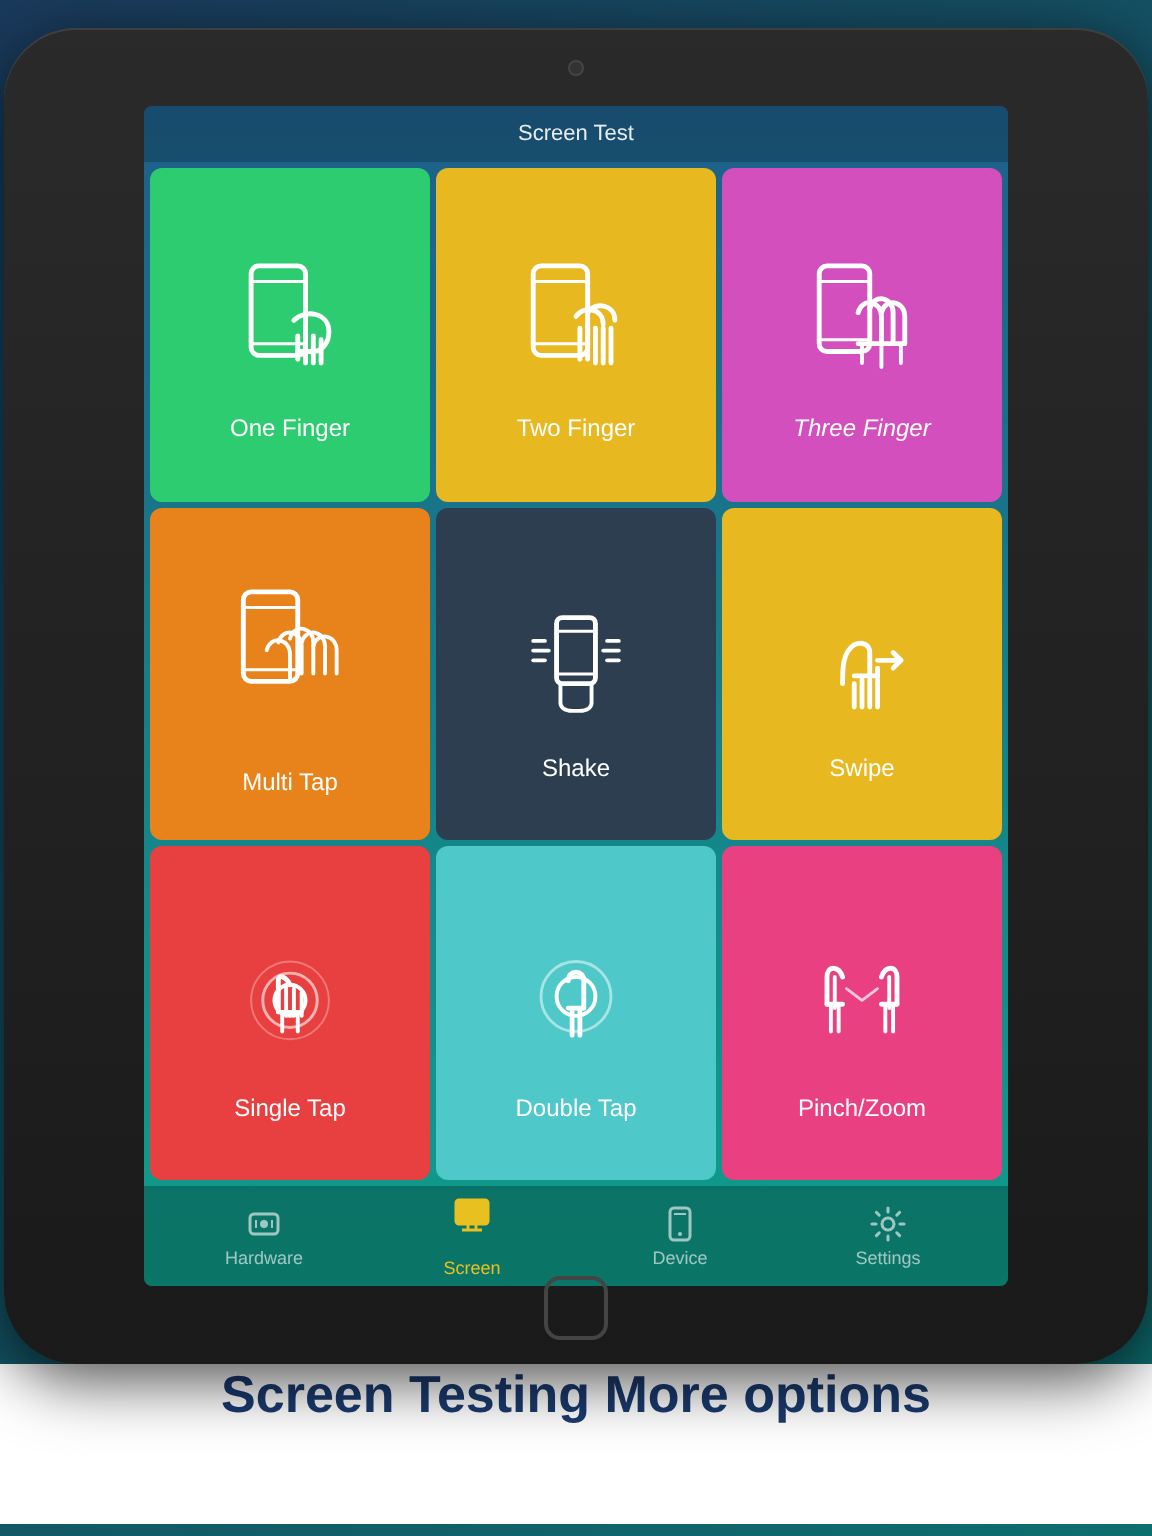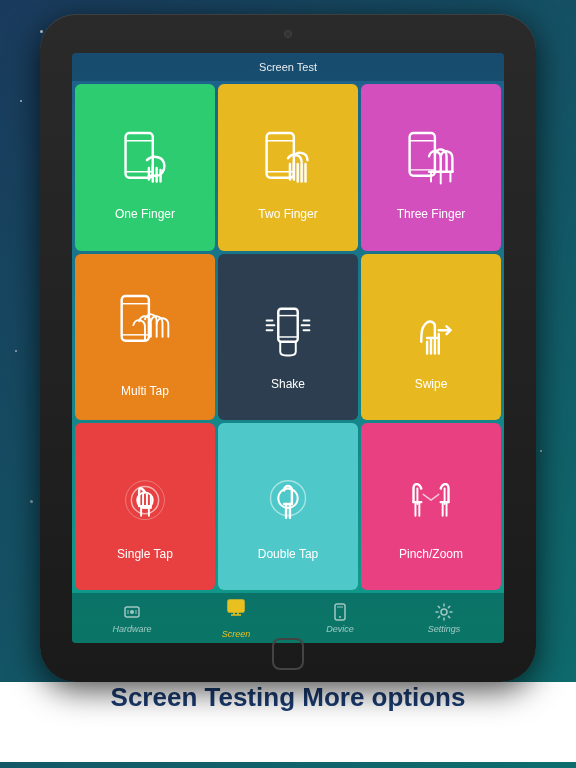--- a/index.html
+++ b/index.html
@@ -22,21 +22,21 @@
     }
     .star {
       position: absolute;
       background: white;
       border-radius: 50%;
     }
 
     
     .tablet-outer {
       position: relative;
-      width: 496px;
+      width: 572px;
       height: 668px;
       background: linear-gradient(180deg, #2a2a2a 0%, #1a1a1a 100%);
       border-radius: 36px;
       margin-top: 14px;
       display: flex;
       align-items: center;
       justify-content: center;
       box-shadow: 0 8px 32px rgba(0,0,0,0.7), inset 0 1px 0 rgba(255,255,255,0.1);
     }
 
@@ -112,21 +112,21 @@
     .grid-item-label {
       color: white;
       font-size: 12px;
       font-weight: 500;
       text-align: center;
     }
 
     
     .color-green   { background-color: #2ecc71; }
     .color-yellow  { background-color: #e8b820; }
-    .color-purple  { background-color: #d44fbe; }
+    .color-purple  { background-color: #d44fbe; font-style: italic; }
     .color-orange  { background-color: #e8821a; gap: 20px; }
     .color-amber   { background-color: #e8b820; }
     .color-dark    { background-color: #2c3e50; }
     .color-red     { background-color: #e84040; }
     .color-teal    { background-color: #4ec8c8; }
     .color-pink    { background-color: #e84080; }
 
     
     .tab-bar {
       height: 50px;
@@ -144,21 +144,20 @@
       gap: 2px;
       opacity: 0.6;
       cursor: pointer;
       min-width: 70px;
     }
     .tab-item.active { opacity: 1; gap: 12px; }
     .tab-item svg { width: 20px; height: 20px; }
     .tab-label {
       color: white;
       font-size: 9px;
-      font-style: italic;
     }
     .tab-item.active .tab-label { color: #e8c020; }
     .tab-item.active svg path, .tab-item.active svg rect, .tab-item.active svg circle {
       fill: #e8c020;
     }
 
     
     .bottom-banner {
       width: 576px;
       height: 80px;

